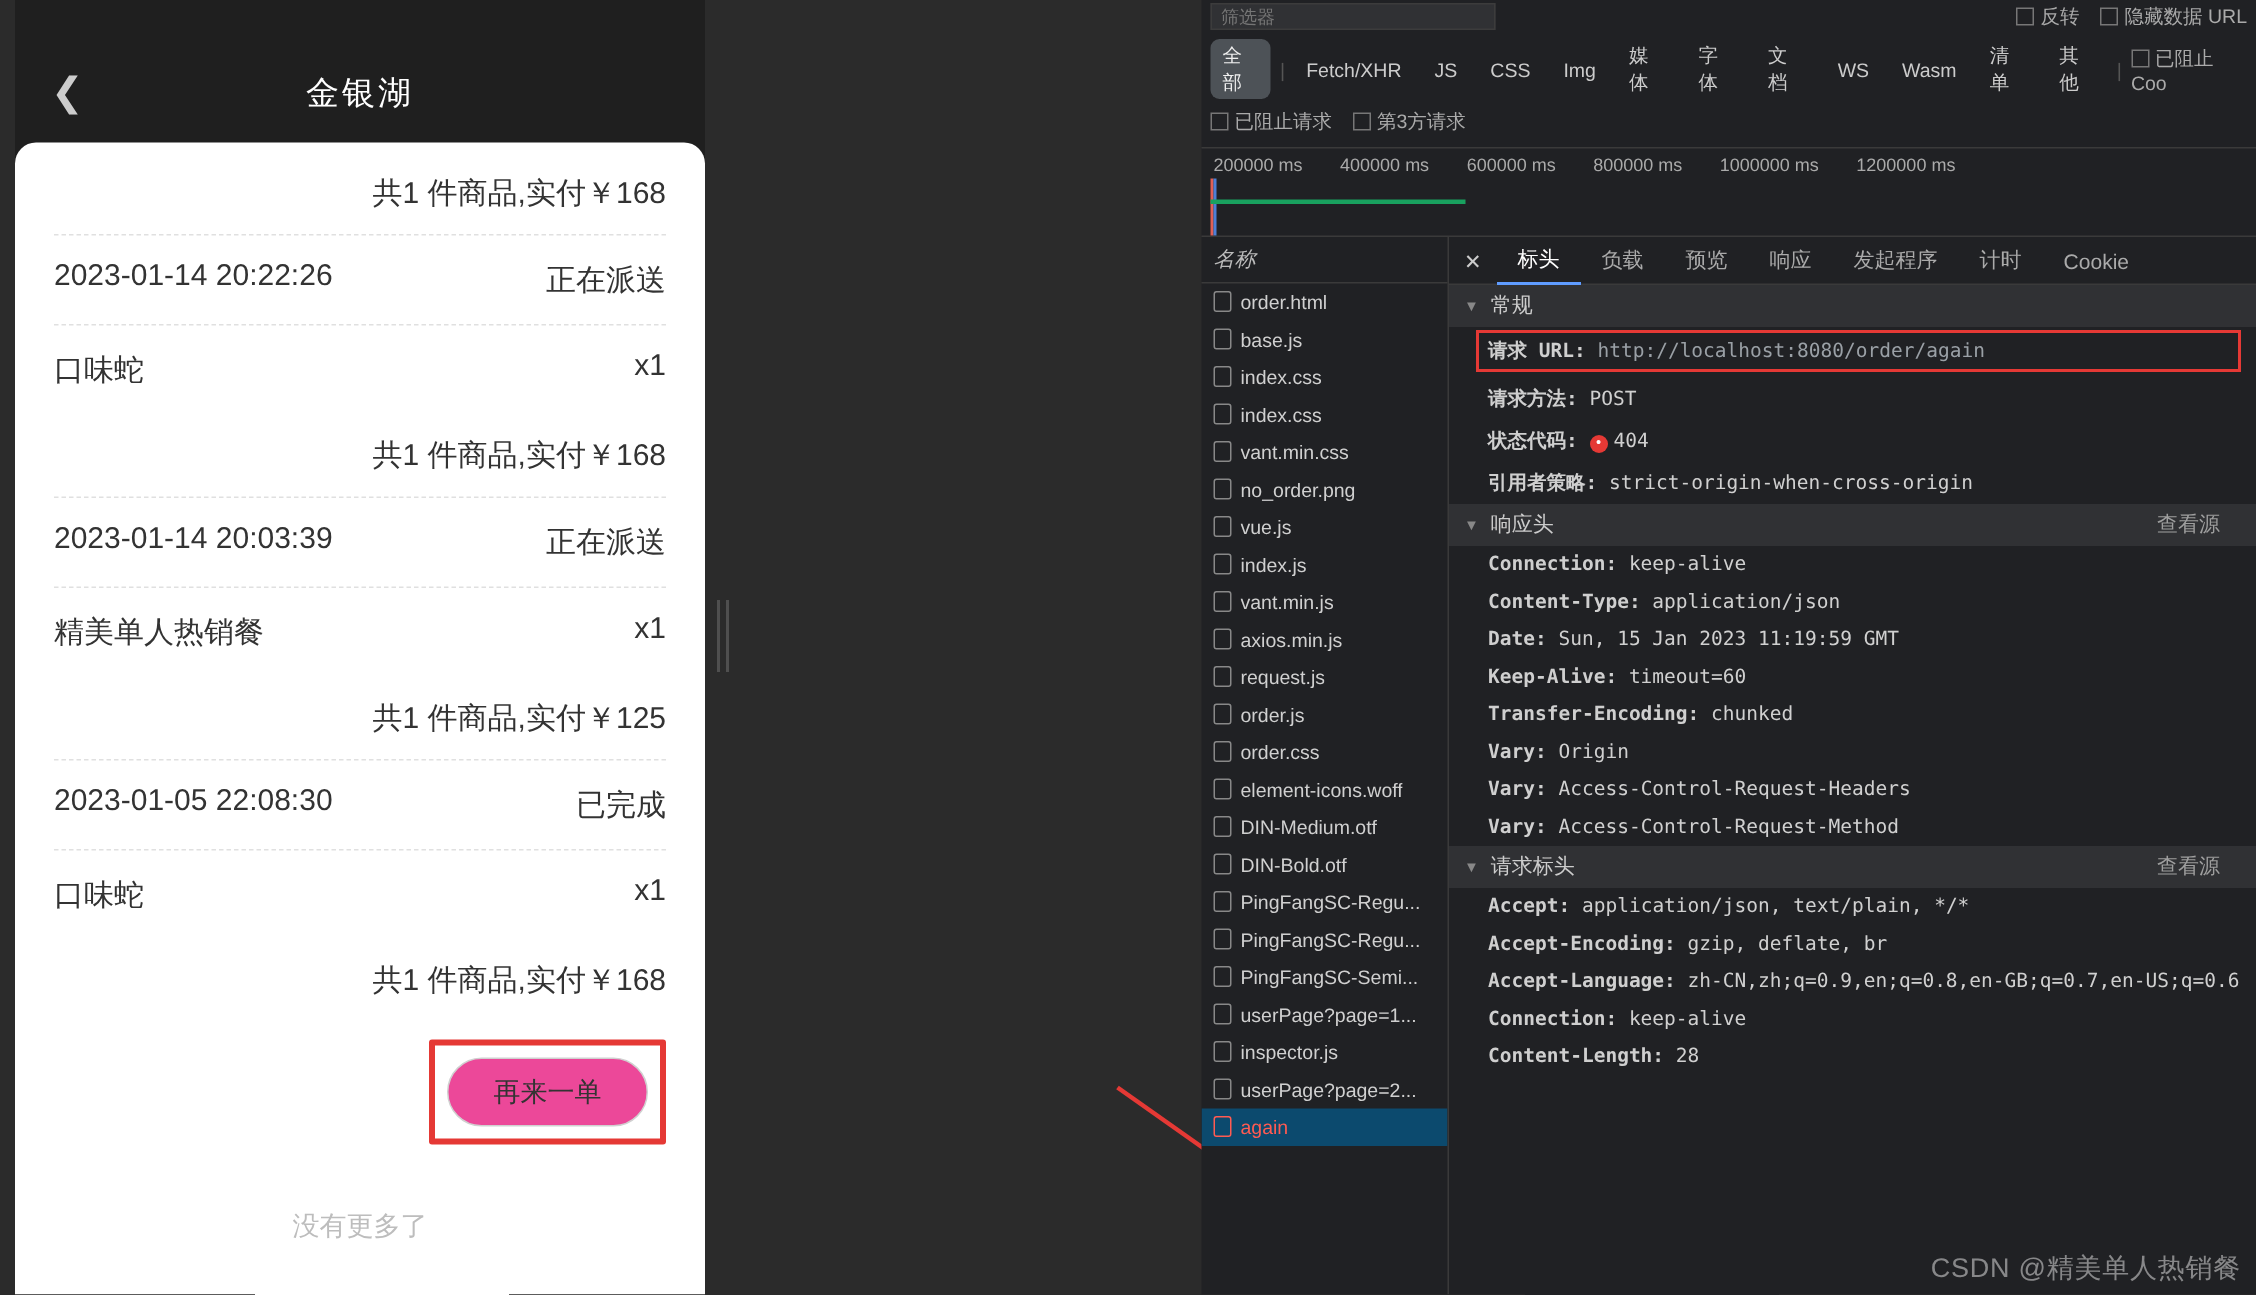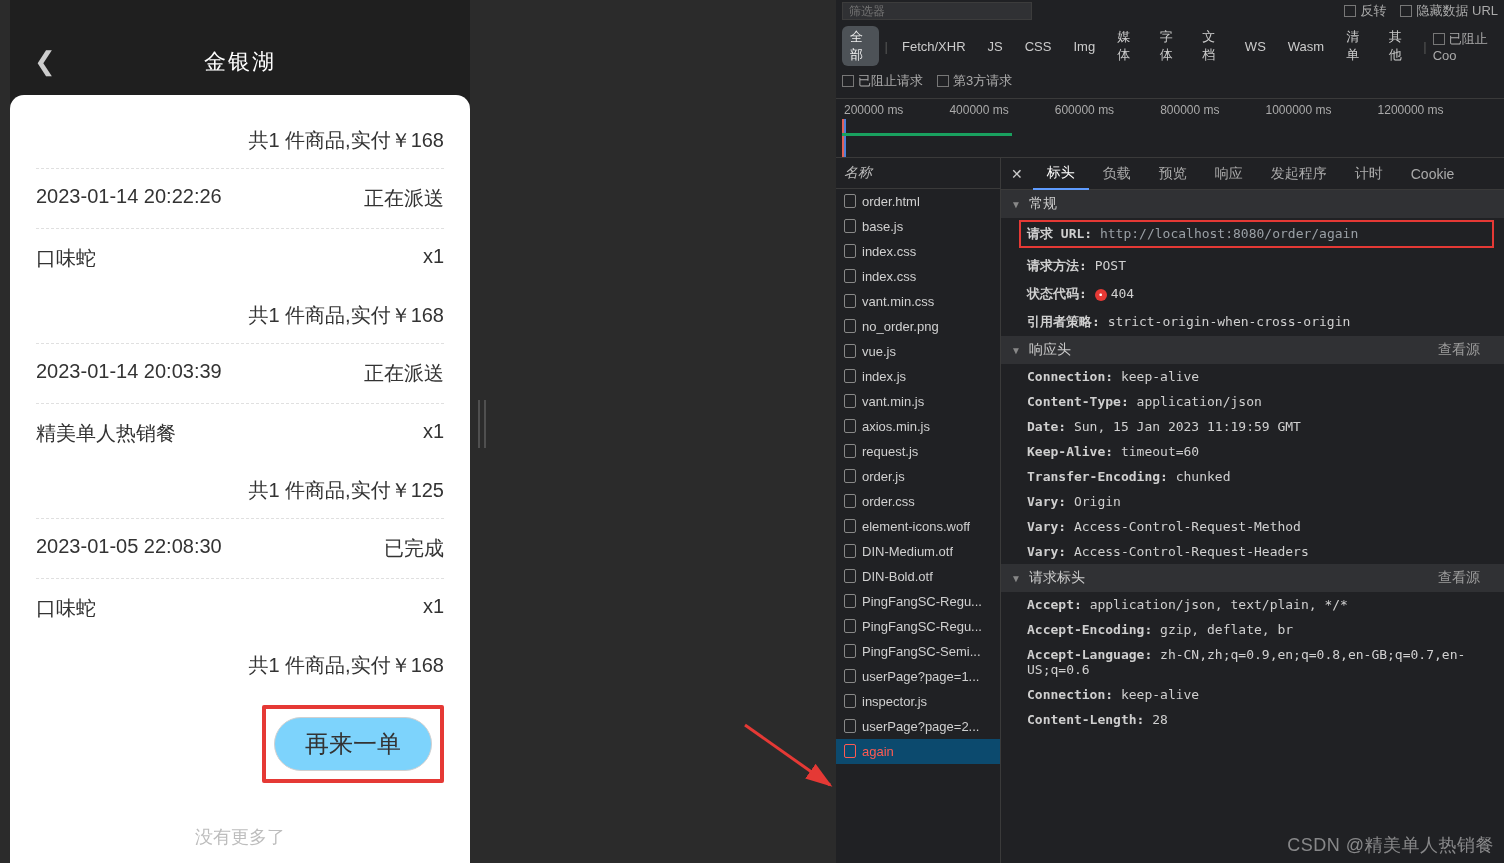--- a/index.html
+++ b/index.html
@@ -42,21 +42,21 @@
     font-size: 22px;
     font-weight: 400;
     letter-spacing: 2px;
     padding-right: 30px;
   }
   .mobile-body {
     background: #fff;
     border-top-left-radius: 14px;
     border-top-right-radius: 14px;
     flex: 1;
-    padding: 18px 26px 0;
+    padding: 6px 26px 0;
     overflow: hidden;
     color: #333;
   }
   .summary-line {
     text-align: right;
     font-size: 20px;
     color: #333;
     padding: 14px 0;
   }
   .row {
@@ -78,40 +78,40 @@
   .reorder-wrap { display: flex; justify-content: flex-end; padding: 12px 0 18px; }
   .reorder-outline {
     border: 4px solid #e53935;
     padding: 8px;
     border-radius: 2px;
   }
   .reorder-btn {
     border: 1px solid #d0d0d0;
     border-radius: 999px;
     padding: 10px 30px;
-    font-size: 24px;
+    font-size: 18px;
     color: #333;
-    background: #7dd3fc;
+    background: #ec4899;
     cursor: pointer;
   }
 
   
   .arrow {
     position: absolute;
     left: 740px;
     top: 720px;
     width: 100px;
     height: 80px;
     pointer-events: none;
   }
 
   
   .devtools {
     position: absolute;
-    left: 836px;
+    left: 801px;
     top: 0;
     right: 0;
     height: 863px;
     background: #202124;
     color: #d0d0d0;
     font-size: 14px;
     display: flex;
     flex-direction: column;
     font-family: "Segoe UI", Arial, sans-serif;
   }
@@ -145,21 +145,21 @@
     border-top: 1px solid #3a3a3a;
     border-bottom: 1px solid #3a3a3a;
     position: relative;
     margin-top: 2px;
   }
   .timeline .ticks {
     display: flex;
     color: #aaa;
     font-size: 12px;
     padding: 4px 8px 0;
-    gap: 46px;
+    gap: 25px;
   }
   .timeline .bar {
     position: absolute;
     left: 6px;
     top: 34px;
     height: 3px;
     width: 170px;
     background: #19a15f;
   }
   .timeline .vline-red { position:absolute; left:6px; top:20px; width:2px; height:38px; background:#e06056;}
@@ -531,22 +531,22 @@
           <span>响应头</span>
           <span class="view-src">查看源</span>
         </div>
         <div id="resp-hdrs">
             <div class="kv"><b>Connection:</b> <span>keep-alive</span></div>
             <div class="kv"><b>Content-Type:</b> <span>application/json</span></div>
             <div class="kv"><b>Date:</b> <span>Sun, 15 Jan 2023 11:19:59 GMT</span></div>
             <div class="kv"><b>Keep-Alive:</b> <span>timeout=60</span></div>
             <div class="kv"><b>Transfer-Encoding:</b> <span>chunked</span></div>
             <div class="kv"><b>Vary:</b> <span>Origin</span></div>
+            <div class="kv"><b>Vary:</b> <span>Access-Control-Request-Headers</span></div>
             <div class="kv"><b>Vary:</b> <span>Access-Control-Request-Method</span></div>
-            <div class="kv"><b>Vary:</b> <span>Access-Control-Request-Headers</span></div>
           </div>
 
         <div class="section-head">
           <span class="tri">▼</span>
           <span>请求标头</span>
           <span class="view-src">查看源</span>
         </div>
         <div id="req-hdrs">
             <div class="kv"><b>Accept:</b> <span>application/json, text/plain, */*</span></div>
             <div class="kv"><b>Accept-Encoding:</b> <span>gzip, deflate, br</span></div>

